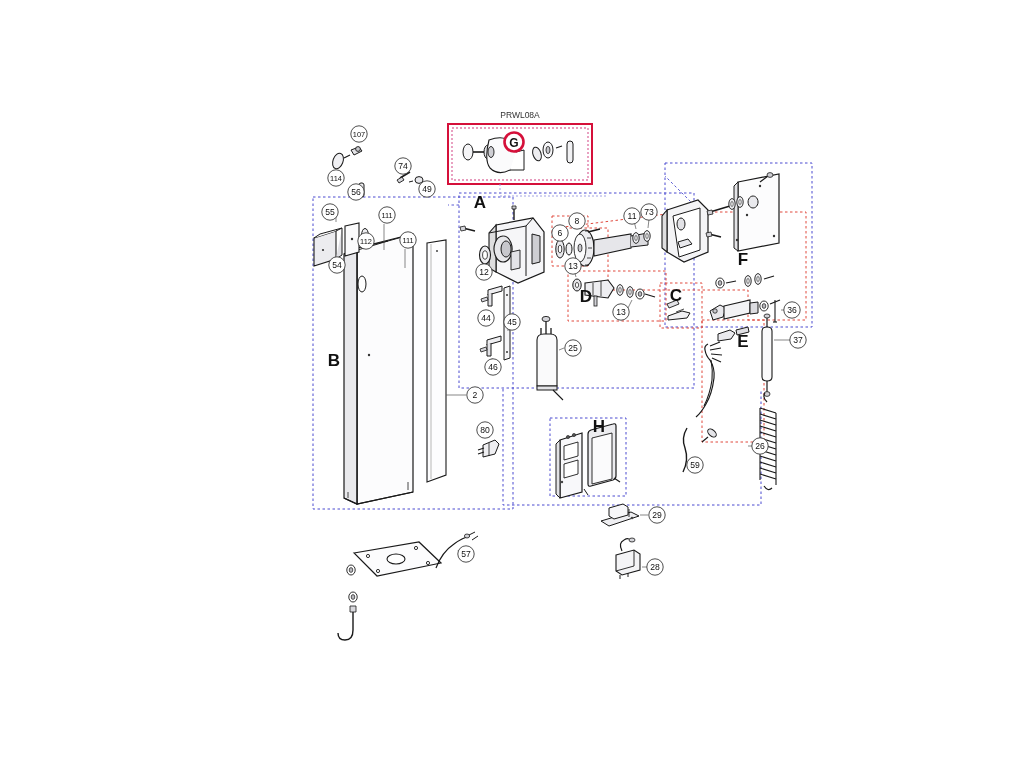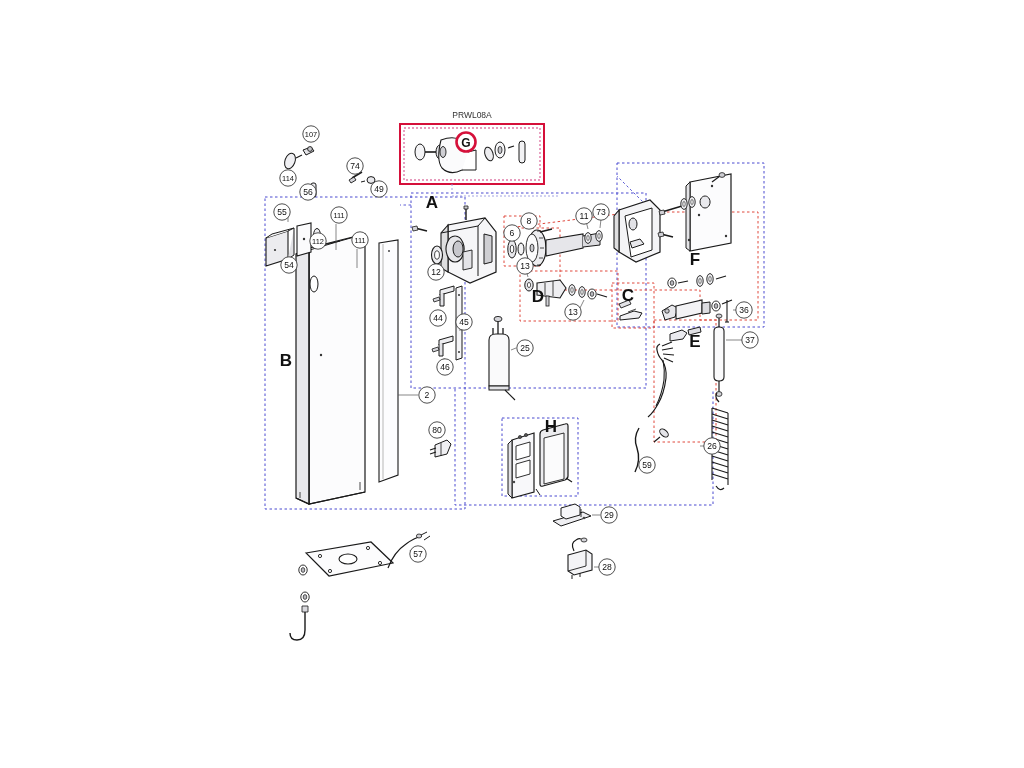--- a/index.html
+++ b/index.html
@@ -1,18 +1,18 @@
 <!DOCTYPE html>
 <html><head>
 <meta charset="utf-8">
 <style>
   html,body{margin:0;padding:0;background:#ffffff;}
   body{width:1024px;height:768px;overflow:hidden;
        font-family:"Liberation Sans",sans-serif;color:#111;}
-  #stage{position:relative;width:928px;height:768px;background:#fef9c3;}
+  #stage{position:relative;width:928px;height:768px;background:#fef9c3;margin-left:48px;}
   #svgroot{position:absolute;left:0;top:0;width:1024px;height:768px;}
 </style>
 </head>
 <body>
 
 <div id="stage">
   <svg id="svgroot" viewBox="0 0 1024 768">
     <defs>
       <g id="hexnut">
         <ellipse cx="0" cy="0" rx="4.2" ry="5" fill="#fff" stroke="#1a1a1a" stroke-width="0.9"></ellipse>

